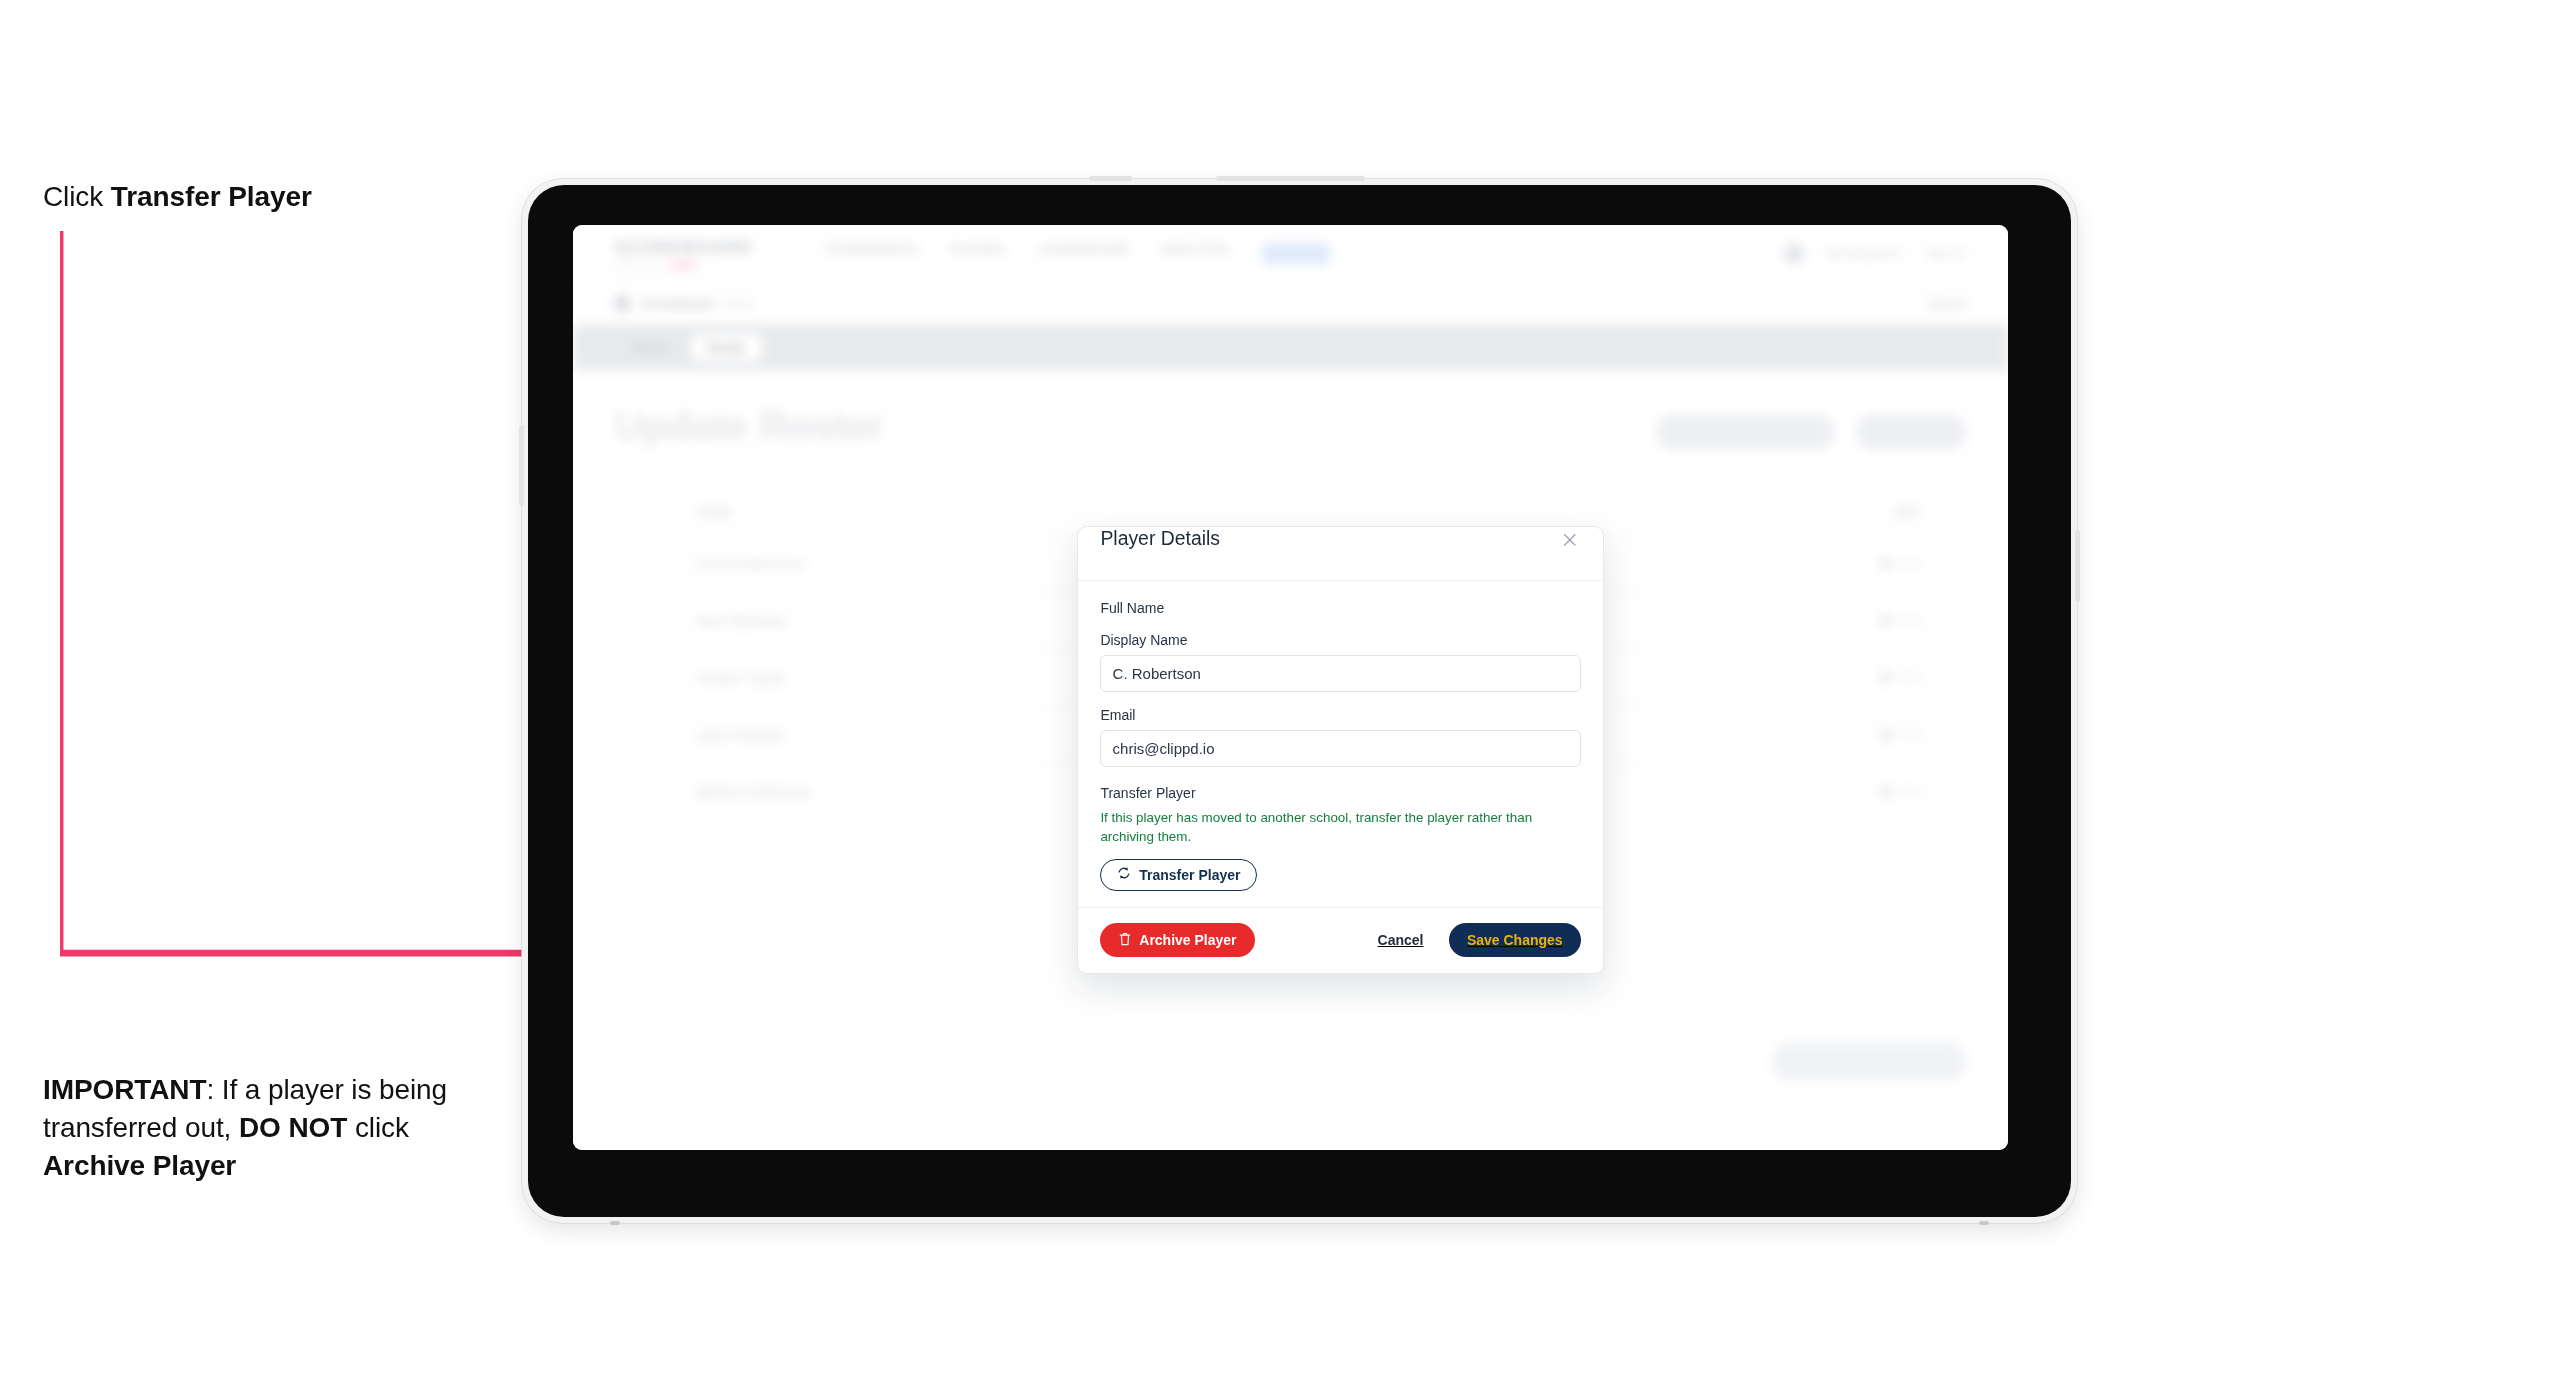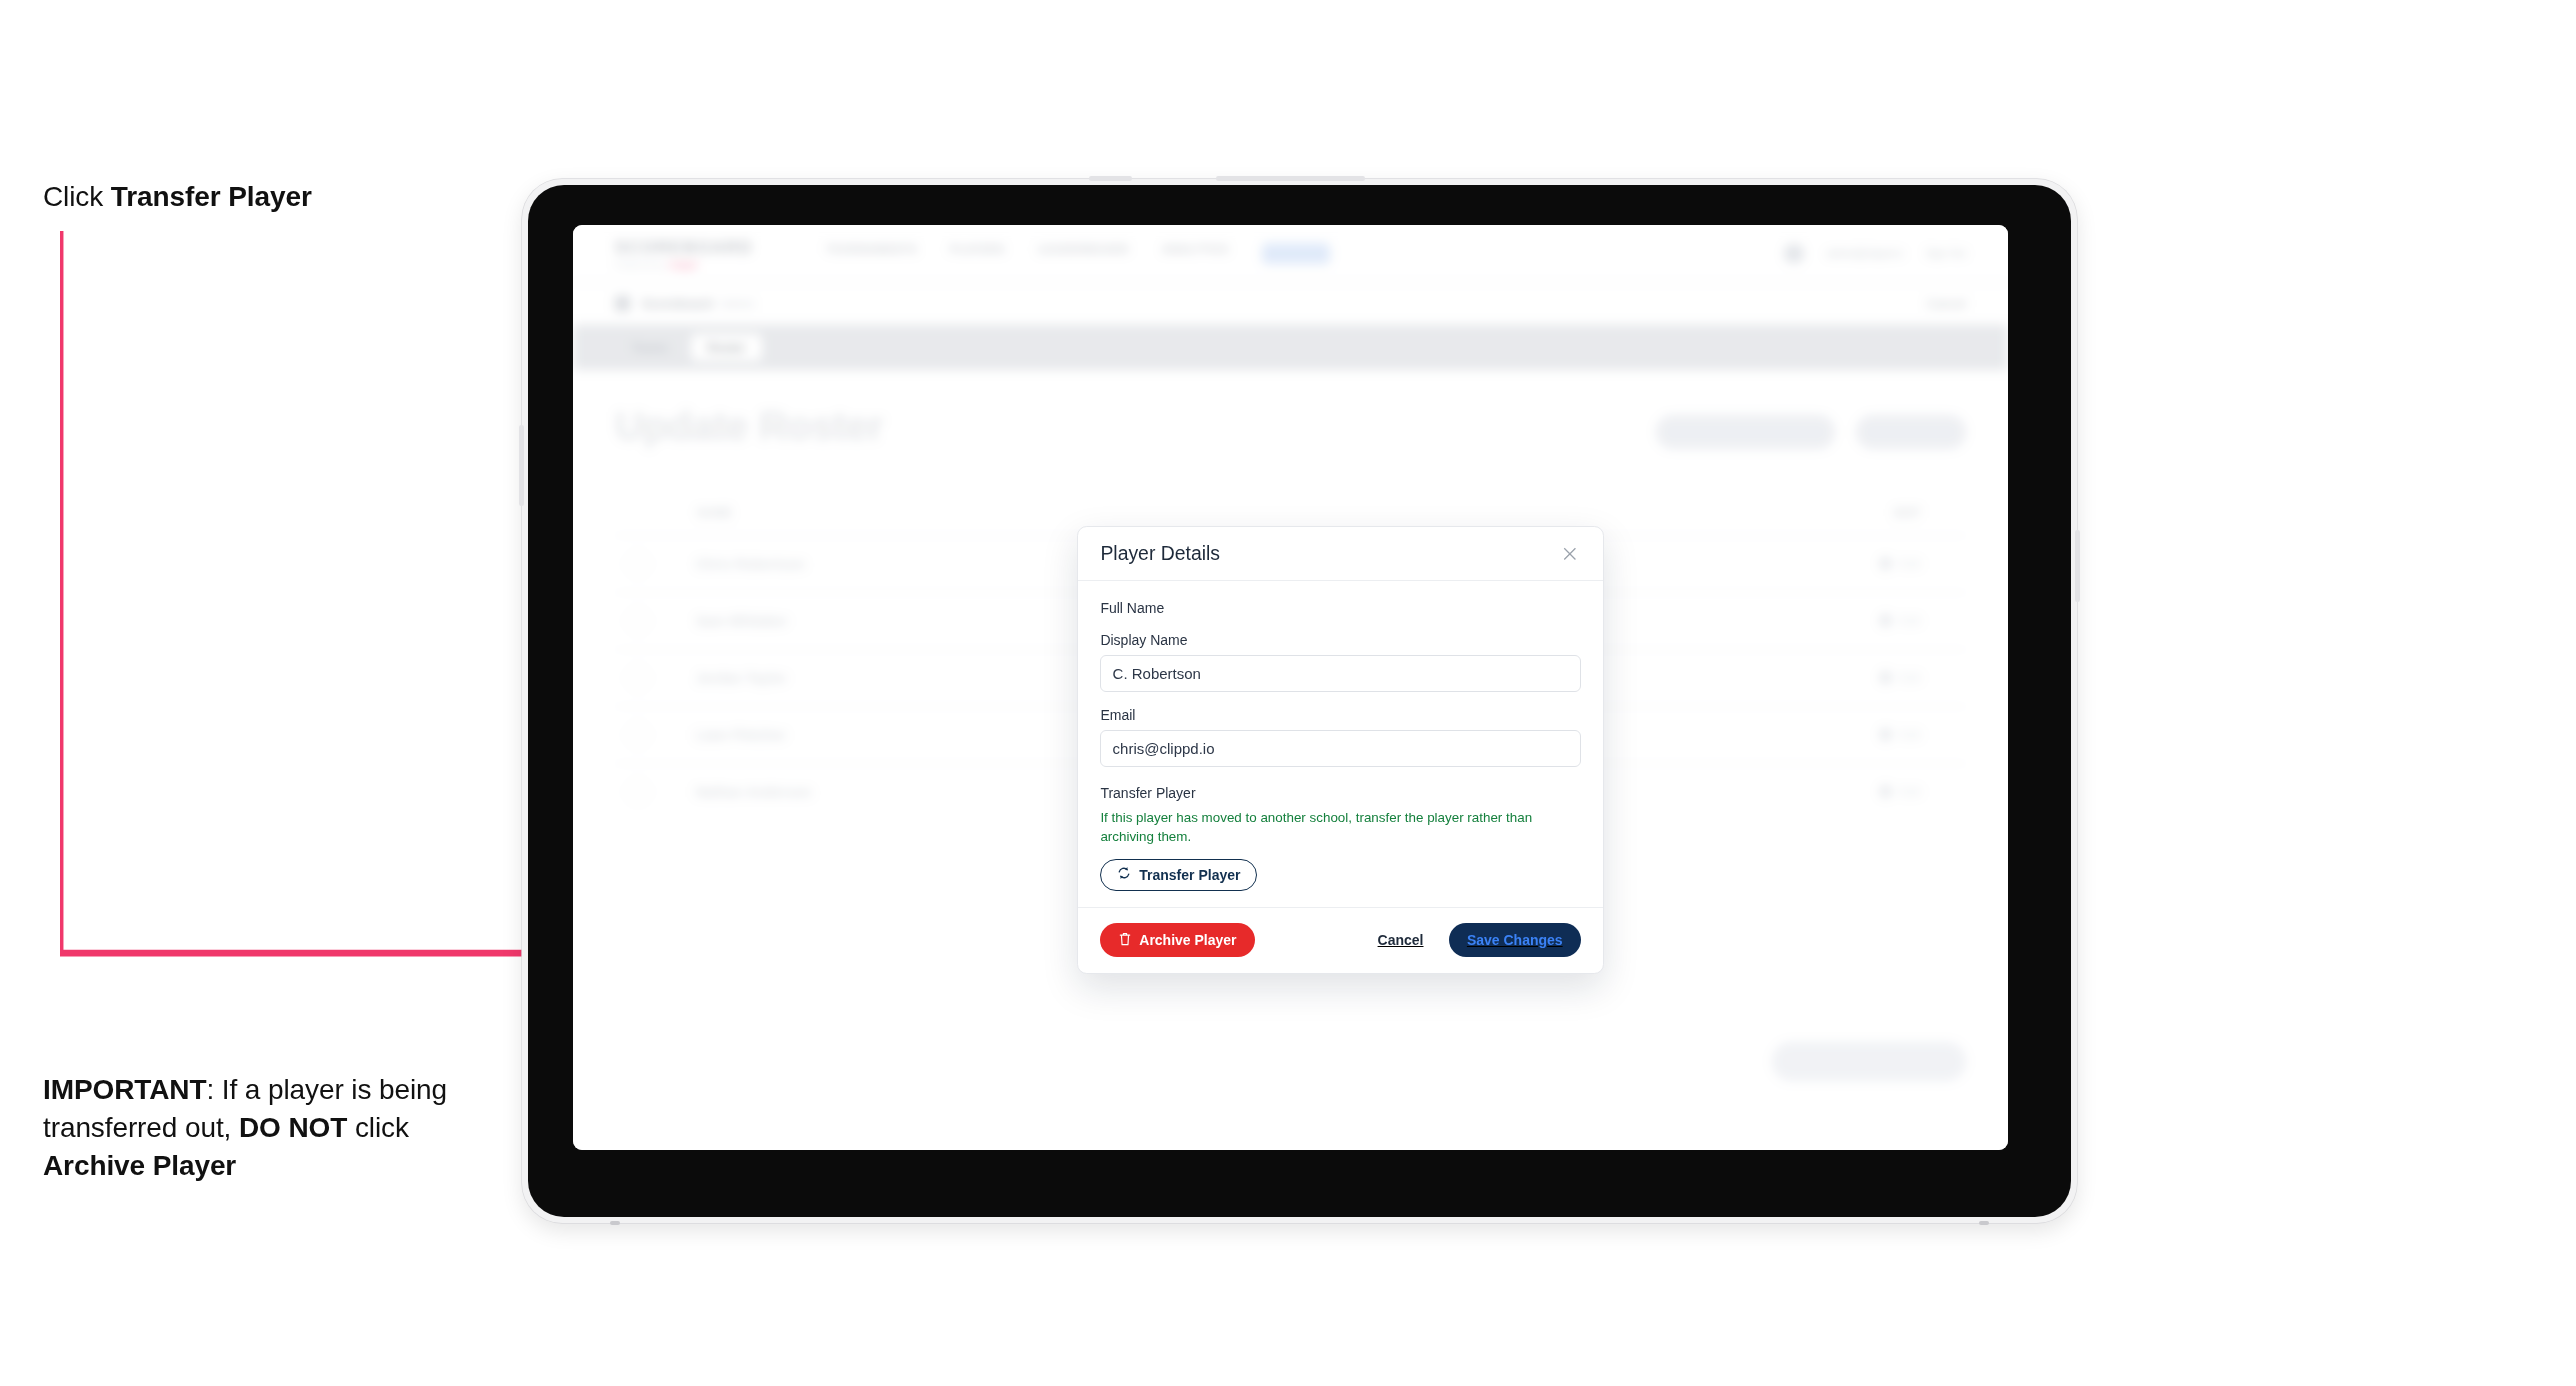--- a/index.html
+++ b/index.html
@@ -140,21 +140,21 @@
     position:absolute;
     left:504px; top:301px;
     width:527px;
     background:#ffffff;
     border:0.7px solid #e6e8ec;
     border-radius:9.7px;
     box-shadow:0 13.4px 36px rgba(18,30,55,.13);
     overflow:hidden;
   }
   #modal-header {
-    height:54px; display:flex; align-items:center;
+    height:54px; display:flex; align-items:flex-start;
     padding:0 21px 0 22.4px;
     border-bottom:0.7px solid #eceef1;
   }
   #modal-title { font-size:19.4px; color:#1e2a3a; font-weight:400; }
   #modal-close {
     margin-left:auto; width:25px; height:25px;
     display:flex; align-items:center; justify-content:center;
     color:#9aa1ab; cursor:pointer;
   }
 
@@ -208,21 +208,21 @@
     background:#e72a2a; color:#ffffff; border:none;
     border-radius:17px; height:34px; padding:0 18.7px;
     font-size:14px; font-weight:600; font-family:inherit; cursor:pointer;
   }
   .footer-right { margin-left:auto; display:flex; align-items:center; gap:19.4px;text-decoration:underline; }
   .btn-cancel {
     background:none; border:none; color:#1e2a3a;
     font-size:14px; font-weight:700; font-family:inherit; cursor:pointer;
   }
   .btn-save {
-    background:#0f2d55; color:#3b82f6; border:none;
+    background:#0f2d55; color:#eab308; border:none;
     border-radius:17px; height:34px; padding:0 18px;
     font-size:14px; font-weight:600; font-family:inherit; cursor:pointer;
   }
 </style>
 </head>
 <body>
 
 <div class="annot" id="annot-top">
   <span>Click </span><b>Transfer Player</b>
 </div>

